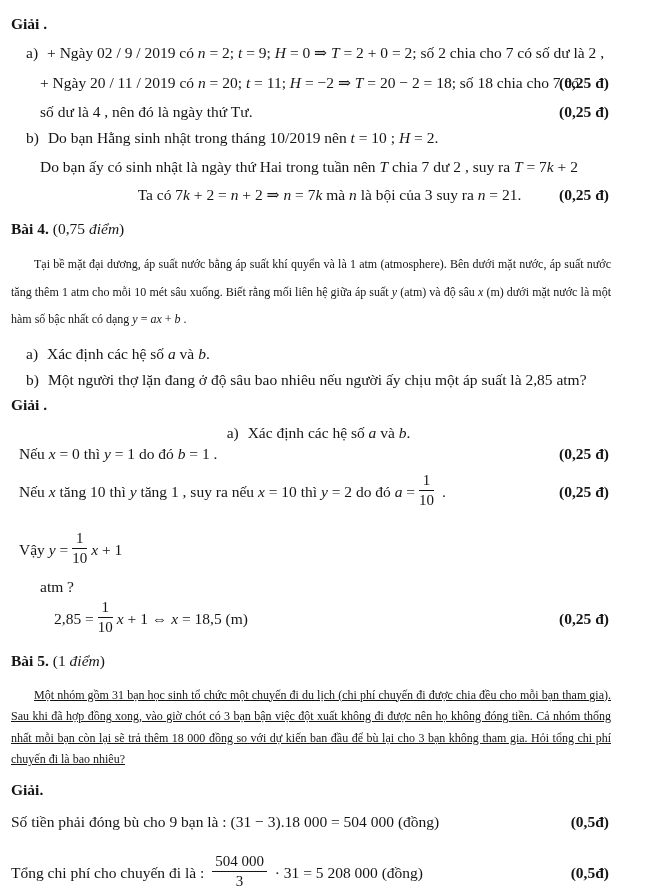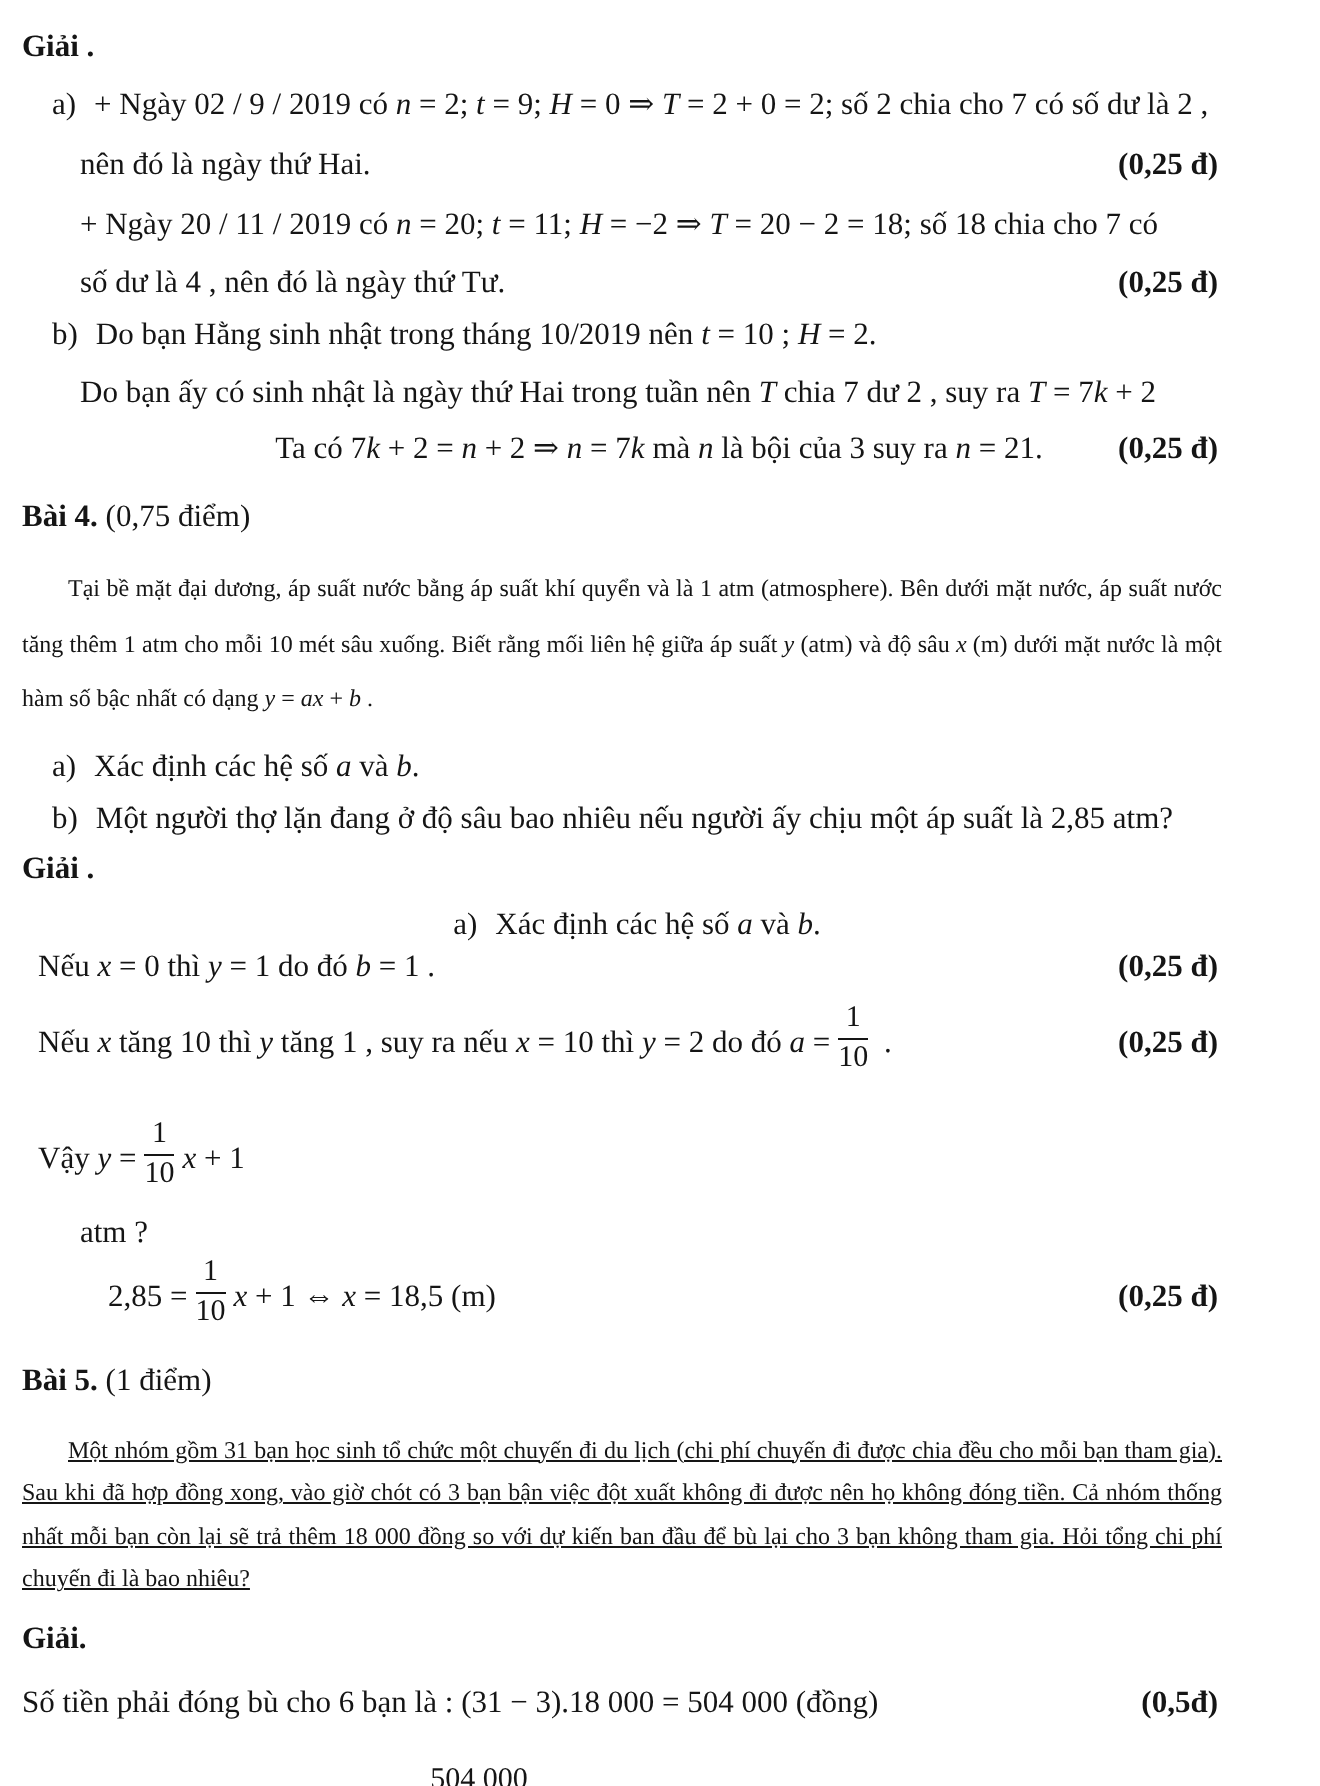--- a/index.html
+++ b/index.html
@@ -1,20 +1,20 @@
 <!DOCTYPE html>
 <html><head>
 <meta charset="utf-8">
 <style>
   html,body{margin:0;padding:0;background:#ffffff;width:660px;height:893px;overflow:hidden;}
   body{font-family:"Liberation Serif","DejaVu Serif",serif;color:#151515;}
   .page{box-sizing:border-box;width:624px;height:893px;padding:10px 13px 0 11px;position:relative;}
   .ln{position:relative;font-size:15.5px;line-height:20px;white-space:nowrap;}
   .bold{font-weight:bold;}
-  .it{}
+  .it{font-style:italic;}
   .mk{display:inline-block;margin-right:9px;}
   .in05{padding-left:3px;}
   .in0{padding-left:8px;}
   .in1{padding-left:15px;}
   .in2{padding-left:29px;}
   .in3{padding-left:37px;}
   .pts{position:absolute;right:2px;top:0;font-weight:bold;}
   .tall{line-height:44px;}
   .tall .pts{top:50%;transform:translateY(-50%);}
   .taller{line-height:54px;}
@@ -32,21 +32,21 @@
 </style>
 </head>
 <body>
 
 <div class="page">
 
   <div class="ln bold mt4">Giải .</div>
 
   <div class="ln in1 mt9"><span class="mk">a)</span><span>+ Ngày 02 / 9 / 2019 có </span><span class="m"><i>n</i> = 2; <i>t</i> = 9; <i>H</i> = 0 ⇒ <i>T</i> = 2 + 0 = 2;</span><span> số 2 chia cho 7 có số dư là 2 ,</span></div>
 
-  <div class="ln in2 mt10"><span>nên đó là ngày thứ Hai.</span><span class="pts">(0,25 đ)</span></div>
+  <div class="ln in2 mt10"><span class="pts">(0,25 đ)</span></div>
 
   <div class="ln in2 mt10"><span>+ Ngày 20 / 11 / 2019 có </span><span class="m"><i>n</i> = 20; <i>t</i> = 11; <i>H</i> = −2 ⇒ <i>T</i> = 20 − 2 = 18;</span><span> số 18 chia cho 7 có</span></div>
 
   <div class="ln in2 mt9"><span>số dư là 4 , nên đó là ngày thứ Tư.</span><span class="pts">(0,25 đ)</span></div>
 
   <div class="ln in1 mt6"><span class="mk">b)</span><span>Do bạn Hằng sinh nhật trong tháng 10/2019 nên </span><span class="m"><i>t</i> = 10 ; <i>H</i> = 2.</span></div>
 
   <div class="ln in2 mt9"><span>Do bạn ấy có sinh nhật là ngày thứ Hai trong tuần nên </span><span class="m"><i>T</i></span><span> chia 7 dư 2 , suy ra </span><span class="m"><i>T</i> = 7<i>k</i> + 2</span></div>
 
   <div class="ln in3 mt8"><span>Ta có </span><span class="m">7<i>k</i> + 2 = <i>n</i> + 2 ⇒ <i>n</i> = 7<i>k</i></span><span> mà </span><span class="m"><i>n</i></span><span> là bội của 3 suy ra </span><span class="m"><i>n</i> = 21.</span><span class="pts">(0,25 đ)</span></div>
@@ -73,17 +73,17 @@
   <div class="ln in2 mt5"><span>atm ?</span></div>
 
   <div class="ln in05 tall mt0"><span class="m">2,85 =</span><span class="frac"><span class="fn">1</span><span class="fd">10</span></span><span class="m"><i>x</i> + 1 ⇔ <i>x</i> = 18,5</span><span> (m)</span><span class="pts">(0,25 đ)</span></div>
 
   <div class="ln mt10"><span class="bold">Bài 5.</span><span> (1 </span><span class="it">điểm</span><span>)</span></div>
 
   <div class="para p5 mt2">Một nhóm gồm 31 bạn học sinh tổ chức một chuyến đi du lịch (chi phí chuyến đi được chia đều cho mỗi bạn tham gia). Sau khi đã hợp đồng xong, vào giờ chót có 3 bạn bận việc đột xuất không đi được nên họ không đóng tiền. Cả nhóm thống nhất mỗi bạn còn lại sẽ trả thêm 18 000 đồng so với dự kiến ban đầu để bù lại cho 3 bạn không tham gia. Hỏi tổng chi phí chuyến đi là bao nhiêu?</div>
 
   <div class="ln bold mt9">Giải.</div>
 
-  <div class="ln mt12"><span>Số tiền phải đóng bù cho 6 bạn là : </span><span class="m">(31 − 3).18 000 = 504 000</span><span> (đồng)</span><span class="pts">(0,5đ)</span></div>
+  <div class="ln mt12"><span>Số tiền phải đóng bù cho 9 bạn là : </span><span class="m">(31 − 3).18 000 = 504 000</span><span> (đồng)</span><span class="pts">(0,5đ)</span></div>
 
   <div class="ln taller mt2"><span>Tổng chi phí cho chuyến đi là : </span><span class="frac"><span class="fn">504 000</span><span class="fd">3</span></span><span class="m"> · 31 = 5 208 000</span><span> (đồng)</span><span class="pts">(0,5đ)</span></div>
 
 </div>
 
 </body></html>

